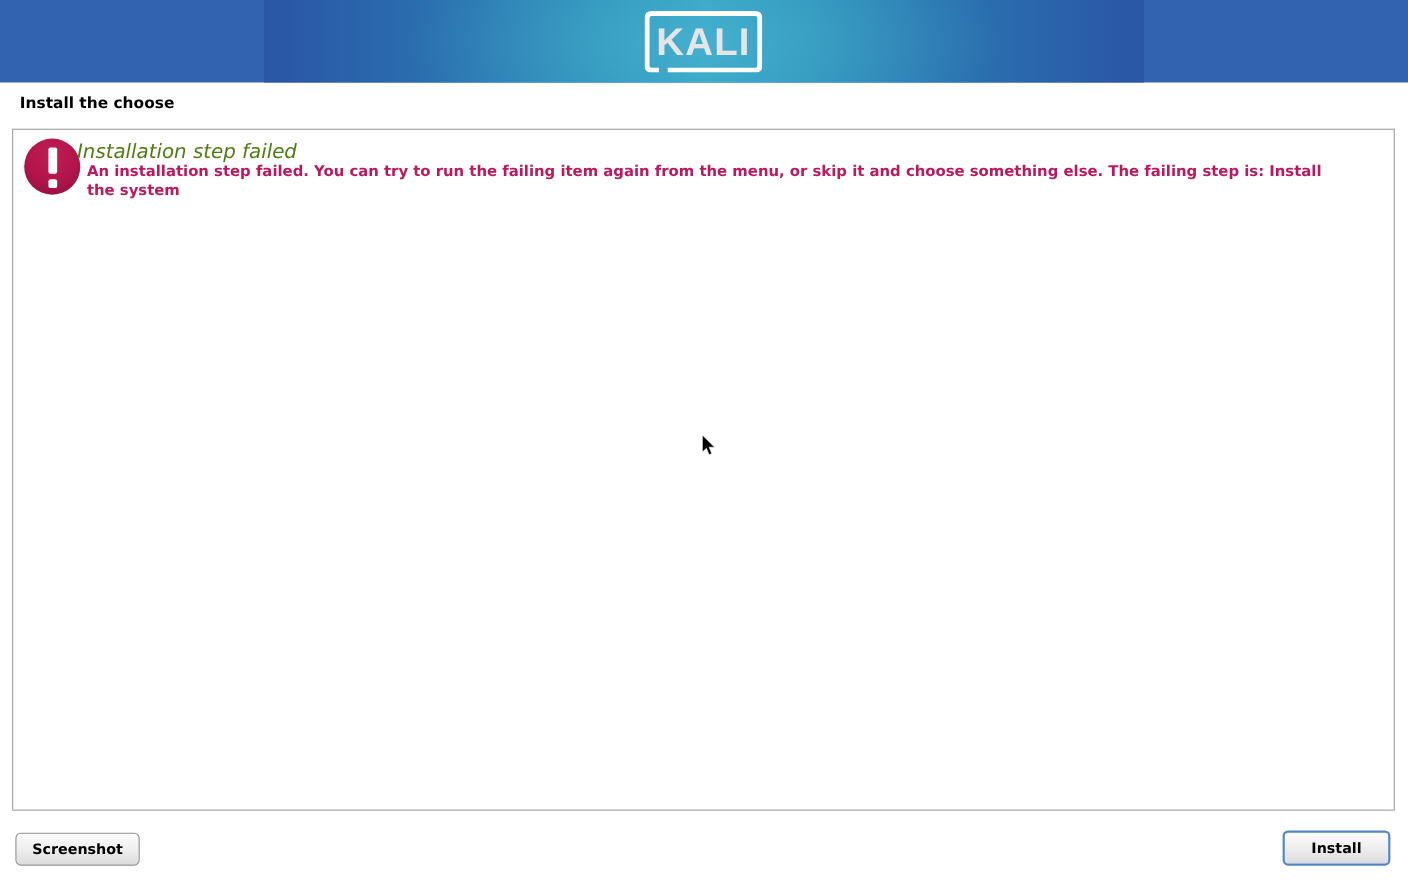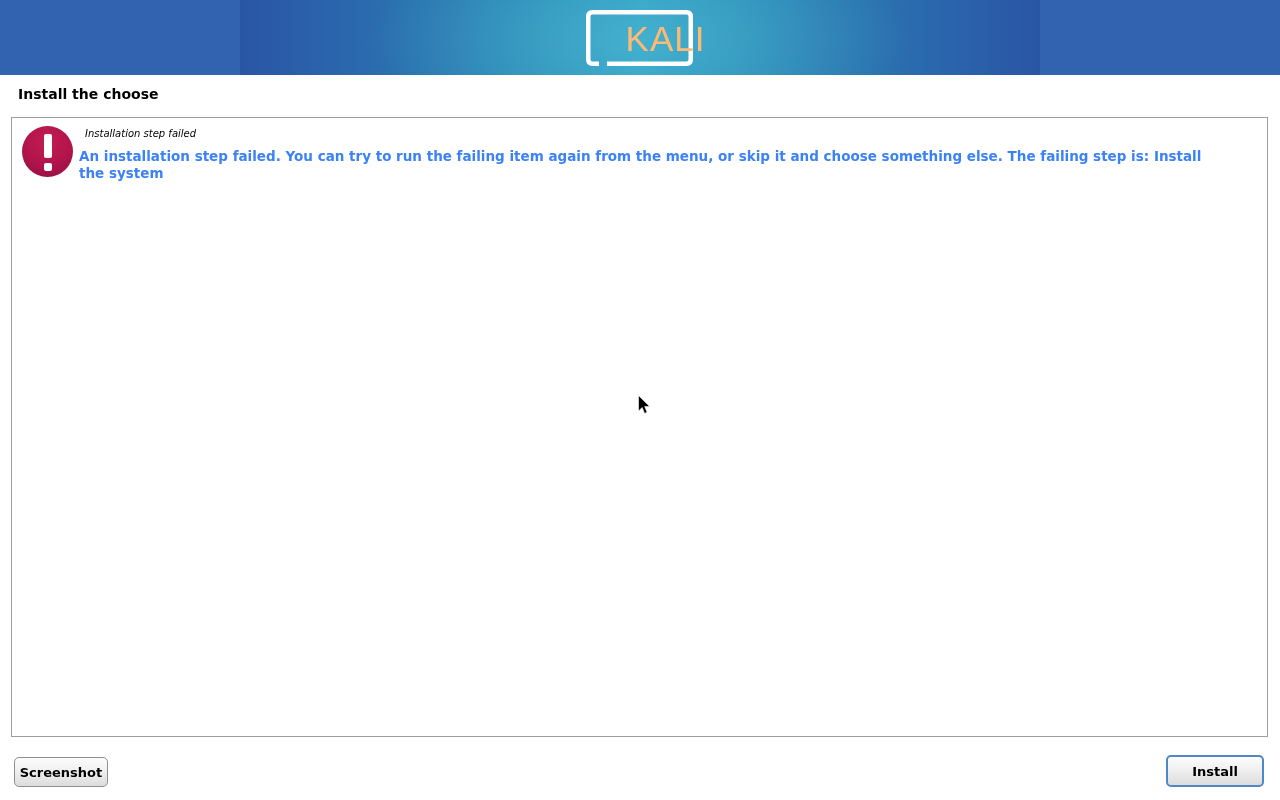--- a/index.html
+++ b/index.html
@@ -18,23 +18,22 @@
       linear-gradient(90deg, #2a55a6 0%, #2a6cae 17%, #2d93ba 37%, #32a3c4 50%,
                               #2d93ba 63%, #2a6cae 83%, #2a55a6 100%);
   }
   .kali-logo {
     position: absolute; left: 586px; top: 10px; width: 107px; height: 56px;
   }
   .kali-logo svg { position: absolute; left: 0; top: 0; }
   .kali-logo-text {
     position: absolute; left: 0; top: 1px; width: 107px; height: 56px;
     display: flex; align-items: center; justify-content: center;
-    color: #fdba74; font-size: 35px; font-weight: normal; letter-spacing: 1px;
+    color: #e5e5e5; font-size: 35px; font-weight: bold; letter-spacing: 1px;
     font-family: "Liberation Sans", "DejaVu Sans", sans-serif;
-    margin-left: 26px;
   }
 
   
   .page-title {
     position: absolute; left: 18px; top: 86px;
     font-size: 14px; font-weight: bold; color: #000000;
   }
 
   
   .main-panel {
@@ -48,39 +47,39 @@
   }
   .error-icon .excl-bar {
     position: absolute; left: 21.5px; top: 8px; width: 8px; height: 24px;
     background: #ffffff; border-radius: 2px;
   }
   .error-icon .excl-dot {
     position: absolute; left: 21.5px; top: 37px; width: 8px; height: 8px;
     background: #ffffff; border-radius: 2px;
   }
   .error-title {
-    position: absolute; left: 73px; top: 10px;
-    font-size: 10px; font-style: italic; color: #000000;
+    position: absolute; left: 58px; top: 10px;
+    font-size: 18px; font-style: italic; color: #4d7c0f;
   }
   .error-message {
     position: absolute; left: 67px; top: 30px; width: 1150px;
-    font-size: 13.5px; font-weight: bold; color: #3b82f6; line-height: 17px;
+    font-size: 13.5px; font-weight: bold; color: #be185d; line-height: 17px;
   }
 
   
   .btn {
     position: absolute;
     display: flex; align-items: center; justify-content: center;
     font-size: 13px; font-weight: bold; color: #000000;
     background: linear-gradient(#fcfcfc 0%, #f0f0f0 45%, #dcdcdc 100%);
     border: 1px solid #8f8f8f; border-radius: 5px;
     cursor: default;
     font-family: "DejaVu Sans", "Liberation Sans", sans-serif;
   }
-  .btn-screenshot { left: 14px; top: 757px; width: 94px; height: 30px; }
+  .btn-screenshot { left: 14px; top: 757px; width: 113px; height: 30px; }
   .btn-continue {
     left: 1166px; top: 755px; width: 98px; height: 32px;
     border: 2px solid #5287c6; border-radius: 5px;
   }
 
   
   .mouse-cursor { position: absolute; left: 638px; top: 395px; width: 13px; height: 20px; }
 </style>
 </head>
 <body>

